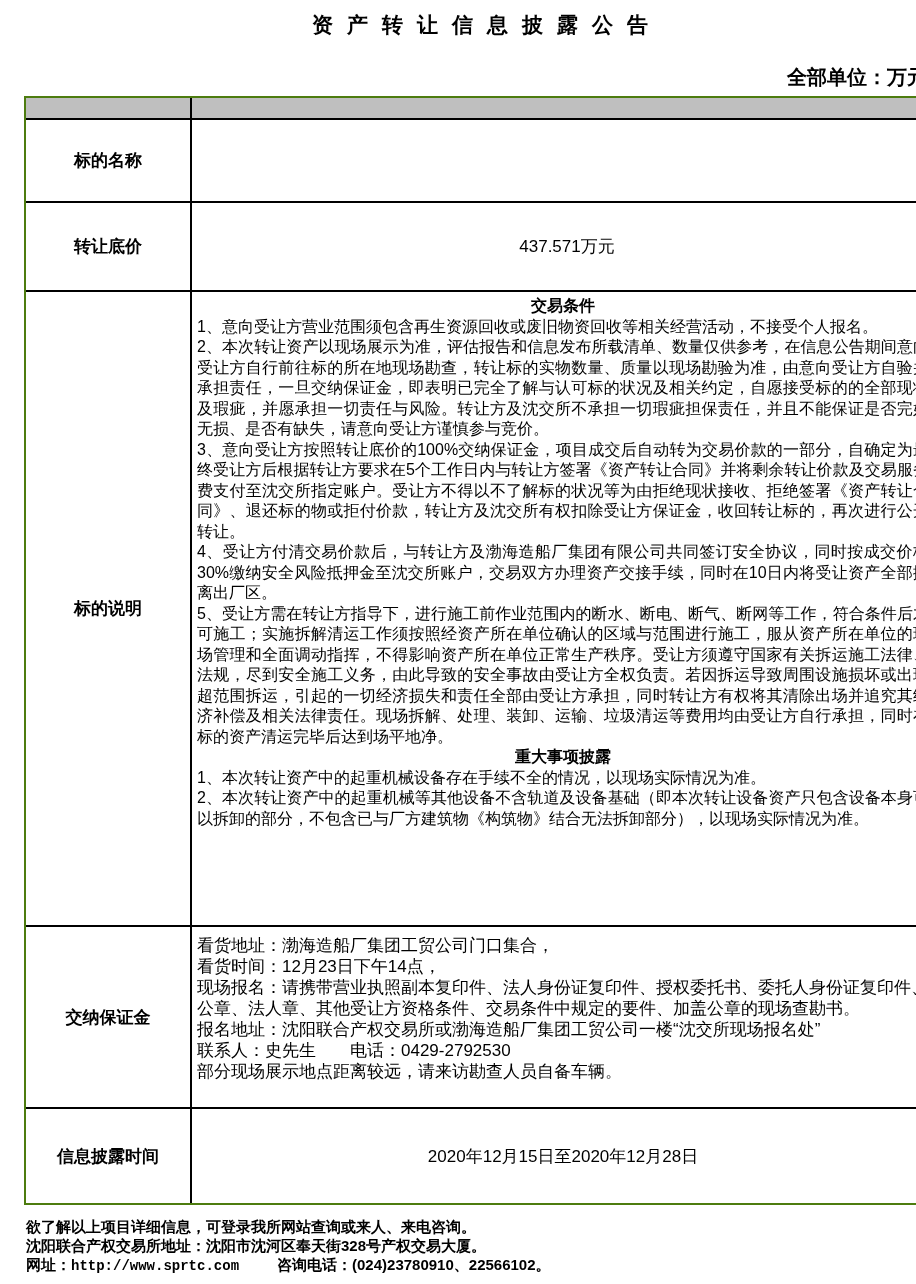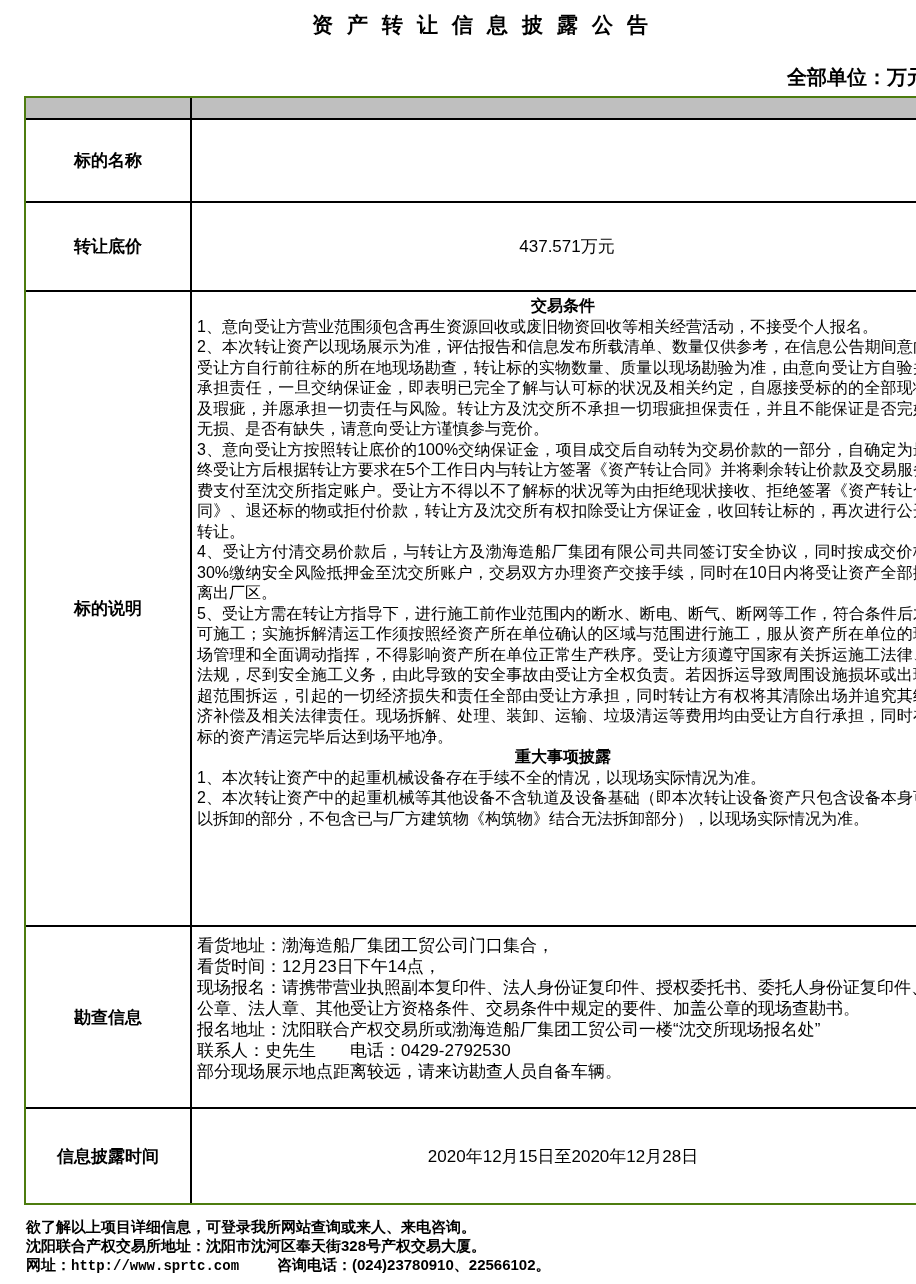--- a/index.html
+++ b/index.html
@@ -123,21 +123,21 @@
         <div>3、意向受让方按照转让底价的100%交纳保证金，项目成交后自动转为交易价款的一部分，自确定为最终受让方后根据转让方要求在5个工作日内与转让方签署《资产转让合同》并将剩余转让价款及交易服务费支付至沈交所指定账户。受让方不得以不了解标的状况等为由拒绝现状接收、拒绝签署《资产转让合同》、退还标的物或拒付价款，转让方及沈交所有权扣除受让方保证金，收回转让标的，再次进行公开转让。</div>
         <div>4、受让方付清交易价款后，与转让方及渤海造船厂集团有限公司共同签订安全协议，同时按成交价格30%缴纳安全风险抵押金至沈交所账户，交易双方办理资产交接手续，同时在10日内将受让资产全部搬离出厂区。</div>
         <div>5、受让方需在转让方指导下，进行施工前作业范围内的断水、断电、断气、断网等工作，符合条件后才可施工；实施拆解清运工作须按照经资产所在单位确认的区域与范围进行施工，服从资产所在单位的现场管理和全面调动指挥，不得影响资产所在单位正常生产秩序。受让方须遵守国家有关拆运施工法律、法规，尽到安全施工义务，由此导致的安全事故由受让方全权负责。若因拆运导致周围设施损坏或出现超范围拆运，引起的一切经济损失和责任全部由受让方承担，同时转让方有权将其清除出场并追究其经济补偿及相关法律责任。现场拆解、处理、装卸、运输、垃圾清运等费用均由受让方自行承担，同时在标的资产清运完毕后达到场平地净。</div>
         <div class="sec-heading">重大事项披露</div>
         <div>1、本次转让资产中的起重机械设备存在手续不全的情况，以现场实际情况为准。</div>
         <div>2、本次转让资产中的起重机械等其他设备不含轨道及设备基础（即本次转让设备资产只包含设备本身可以拆卸的部分，不包含已与厂方建筑物《构筑物》结合无法拆卸部分），以现场实际情况为准。</div>
       </div>
     </div>
 
     <div class="row r-survey">
-      <div class="cell-label">勘查信息</div>
+      <div class="cell-label">交纳保证金</div>
       <div class="cell-content survey">
         <div>看货地址：渤海造船厂集团工贸公司门口集合，</div>
         <div>看货时间：12月23日下午14点，</div>
         <div>现场报名：请携带营业执照副本复印件、法人身份证复印件、授权委托书、委托人身份证复印件、公章、法人章、其他受让方资格条件、交易条件中规定的要件、加盖公章的现场查勘书。</div>
         <div>报名地址：沈阳联合产权交易所或渤海造船厂集团工贸公司一楼“沈交所现场报名处”</div>
         <div>联系人：史先生　　电话：0429-2792530</div>
         <div>部分现场展示地点距离较远，请来访勘查人员自备车辆。</div>
       </div>
     </div>
 

